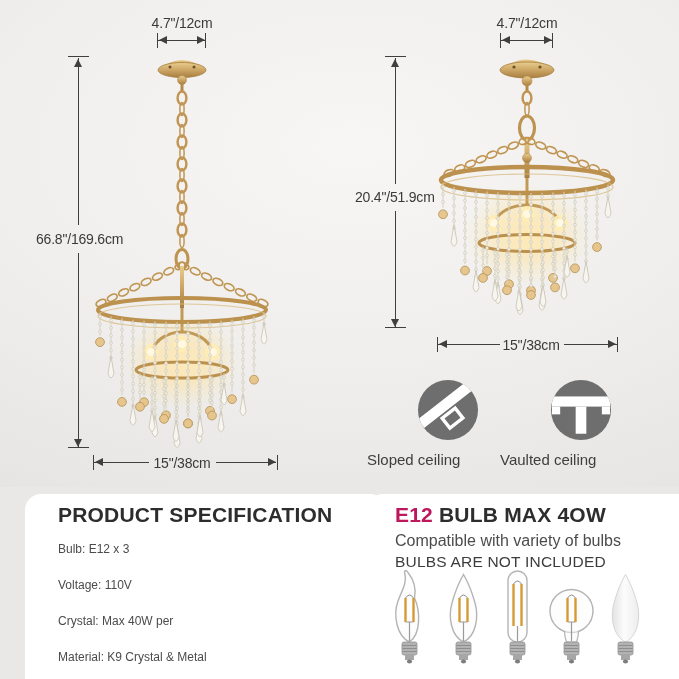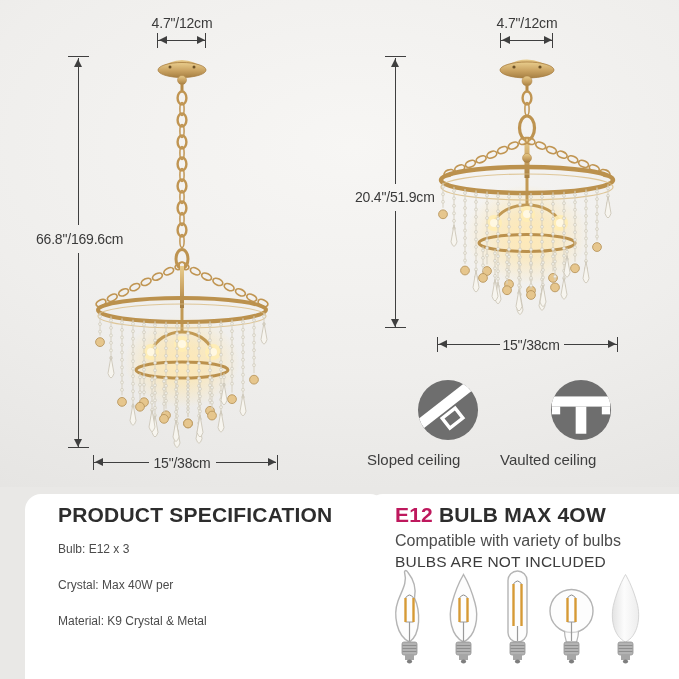--- a/index.html
+++ b/index.html
@@ -789,20 +789,21 @@
     </svg>
     <span class="ceil-label" style="left:367px;top:451px">Sloped ceiling</span>
     <span class="ceil-label" style="left:500px;top:451px">Vaulted ceiling</span>
   </div>
 
   <div class="info">
 
     <div class="card spec">
       <h2>PRODUCT SPECIFICATION</h2>
       <p class="row">Bulb: E12 x 3</p>
+      <p class="row">Voltage: 110V</p>
       <p class="row">Crystal: Max 40W per</p>
       <p class="row">Material: K9 Crystal  &amp; Metal</p>
 
     </div>
 
     <div class="card bulbs-card">
       <h2><span class="hl">E12</span><span> BULB MAX 4OW</span></h2>
       <p class="sub">Compatible with variety of bulbs</p>
       <p class="note">BULBS ARE NOT INCLUDED</p>
 

